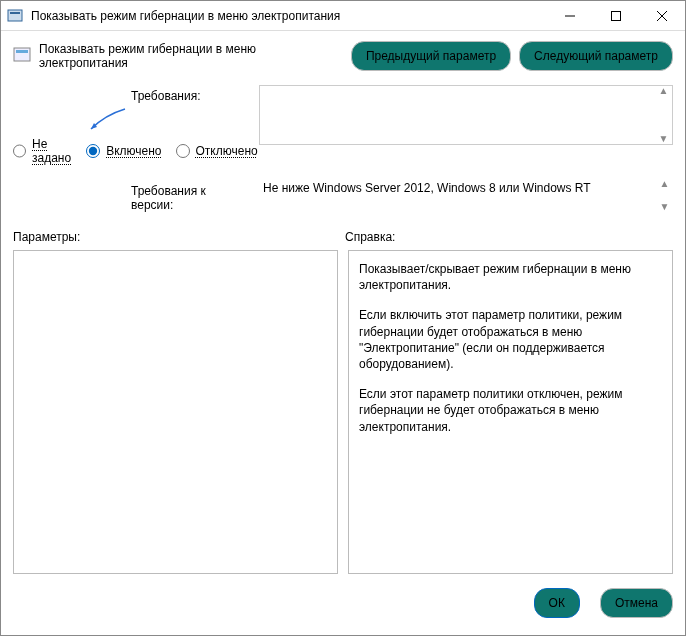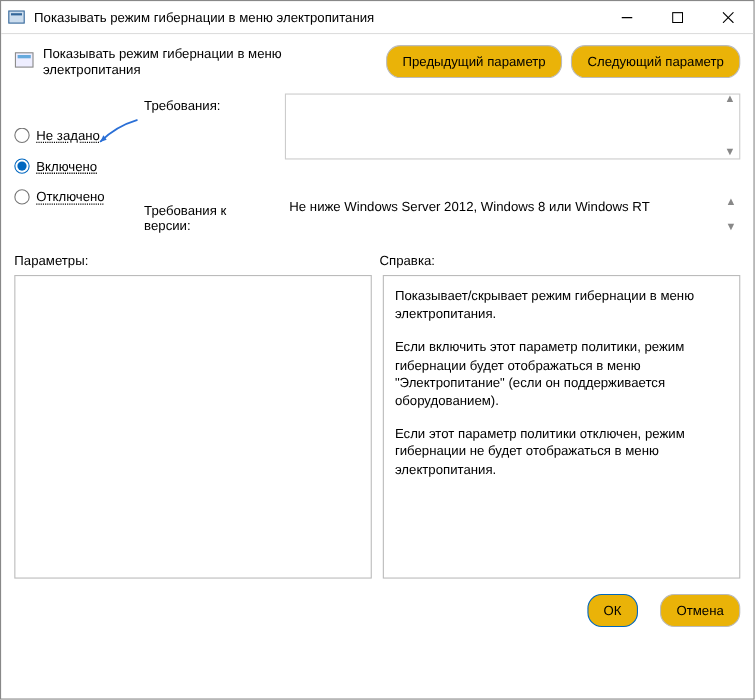--- a/index.html
+++ b/index.html
@@ -4,39 +4,39 @@
 <style>
   * { box-sizing: border-box; font-family: "Segoe UI", Tahoma, sans-serif; font-size: 12px; }
   body { margin: 0; background: #fff; width: 686px; height: 636px; border: 1px solid #888; }
   .titlebar { display: flex; align-items: center; height: 30px; border-bottom: 1px solid #ddd; }
   .titlebar .icon { width: 16px; height: 16px; margin: 0 6px; }
   .titlebar .title { flex: 1; padding-left: 2px; }
   .winbtns { display: flex; }
   .winbtn { width: 46px; height: 30px; display: flex; align-items: center; justify-content: center; }
   .subheader { display: flex; align-items: center; padding: 10px 12px 14px; gap: 8px; }
   .subheader .subtitle { flex: 1; }
-  .btn { background: #eab308; border: 1px solid #bbb; border-radius: 13px; padding: 7px 14px; cursor: pointer; }
+  .btn { background: #0f766e; border: 1px solid #bbb; border-radius: 13px; padding: 7px 14px; cursor: pointer; }
   .btn.primary { border: 1.5px solid #0067c0; }
   .midgrid { display: grid; grid-template-columns: 110px 120px 1fr; column-gap: 8px; padding: 0 12px; }
-  .radios { display: flex; flex-direction: column; gap: 14px; padding-top: 4px; justify-content: center; }
+  .radios { display: flex; flex-direction: row; gap: 14px; padding-top: 4px; }
   .radio { display: flex; align-items: center; gap: 6px; }
   .radio label { text-decoration: underline; text-decoration-style: dotted; text-underline-offset: 2px; }
   .radio input { margin:0; width:14px; height:14px; accent-color:#0067c0; }
   .labelscol { display:flex; flex-direction:column; }
   .labelscol .lbl { padding-top:4px; }
   .labelscol .lbl2 { margin-top:77px; }
   .rightcol { display:flex; flex-direction:column; gap:14px; }
   .commentbox { position:relative; border:1px solid #ccc; height:60px; background:#fff; }
   .reqbox { position:relative; border:0; height:36px; flex:1; padding:2px 18px 2px 4px;margin-top:20px; }
   .scroll-arrows { position:absolute; right:0; top:0; bottom:0; width:17px; display:flex; flex-direction:column; justify-content:space-between; }
   .sa { font-size:10px; color:#888; text-align:center; line-height:10px; }
   .lowerlabels { display:flex; padding: 18px 12px 6px; }
   .lowerlabels .left { width: 332px; }
   .panels { display:flex; gap:10px; padding:0 12px; }
-  .panel { border:1px solid #bbb; flex:1; height:276px; padding:10px; overflow:hidden; background:#fff; }
+  .panel { border:1px solid #bbb; flex:1; height:324px; padding:10px; overflow:hidden; background:#fff; }
   .panel.help p { margin:0 0 14px; line-height:1.35; }
   .footer { display:flex; justify-content:flex-end; gap:20px; padding:14px 12px; }
   .arrow-annot { position:absolute; pointer-events:none; }
 </style>
 </head>
 <body>
 
 <div class="titlebar">
   <span class="icon">
     <svg viewBox="0 0 16 16">

